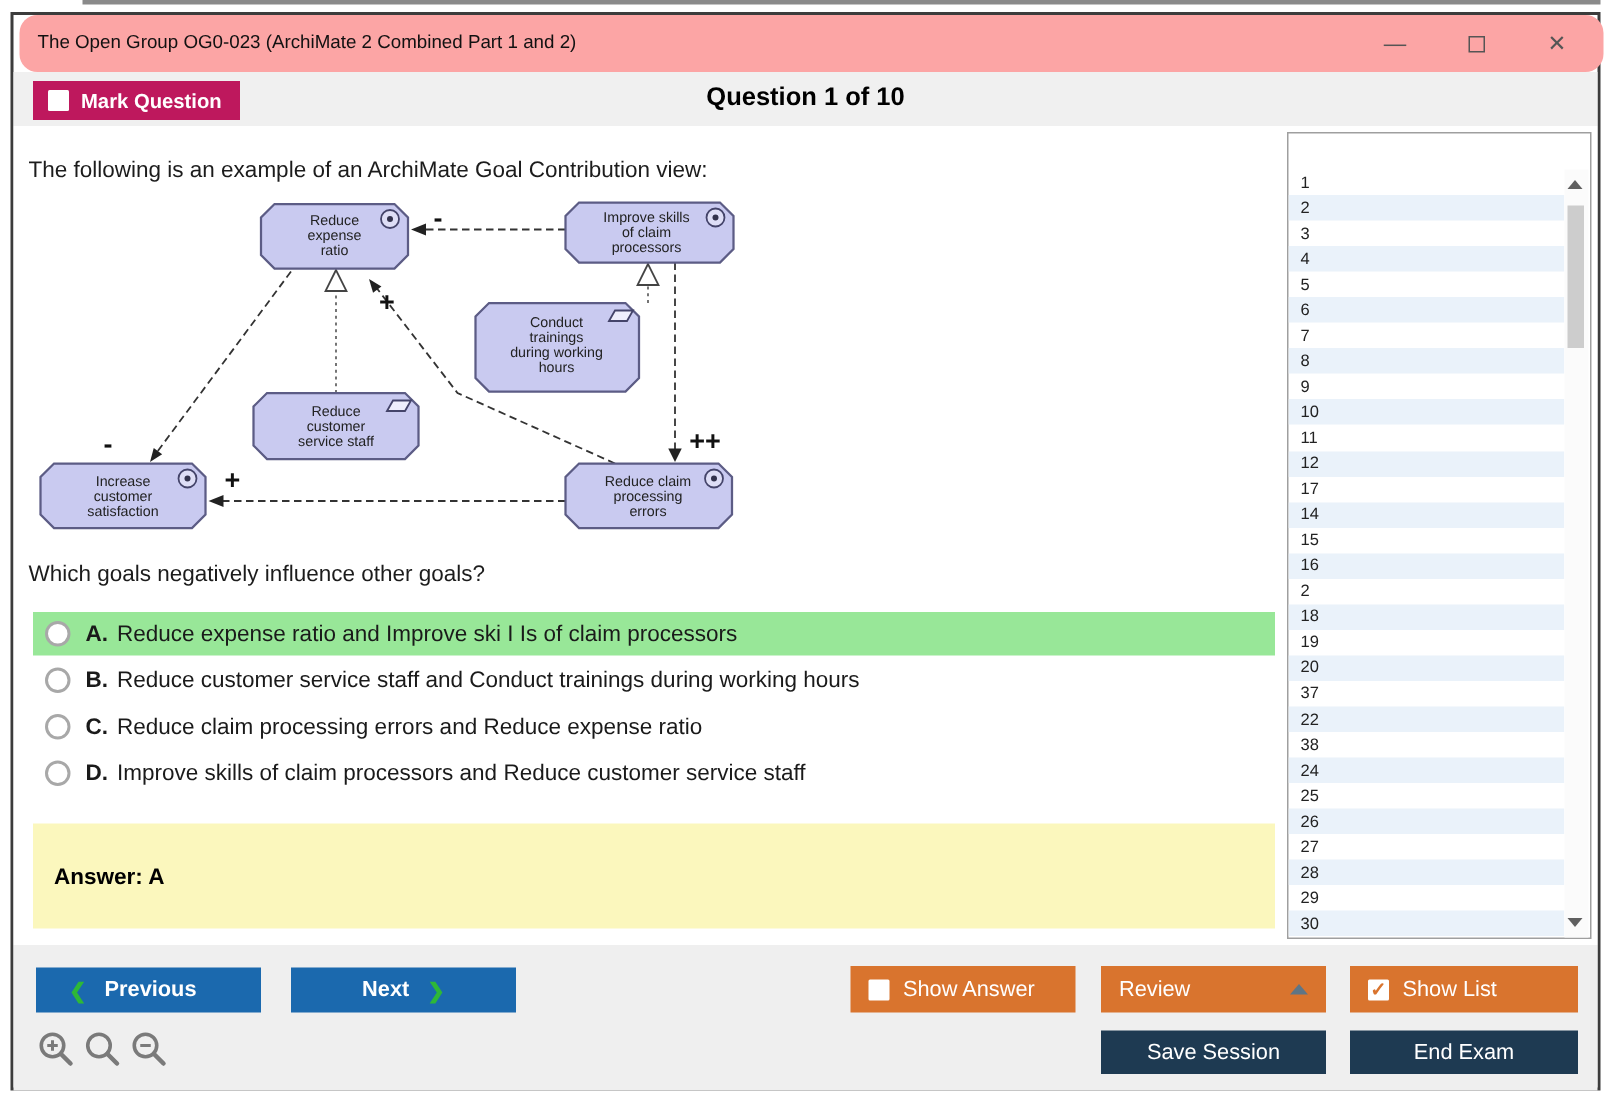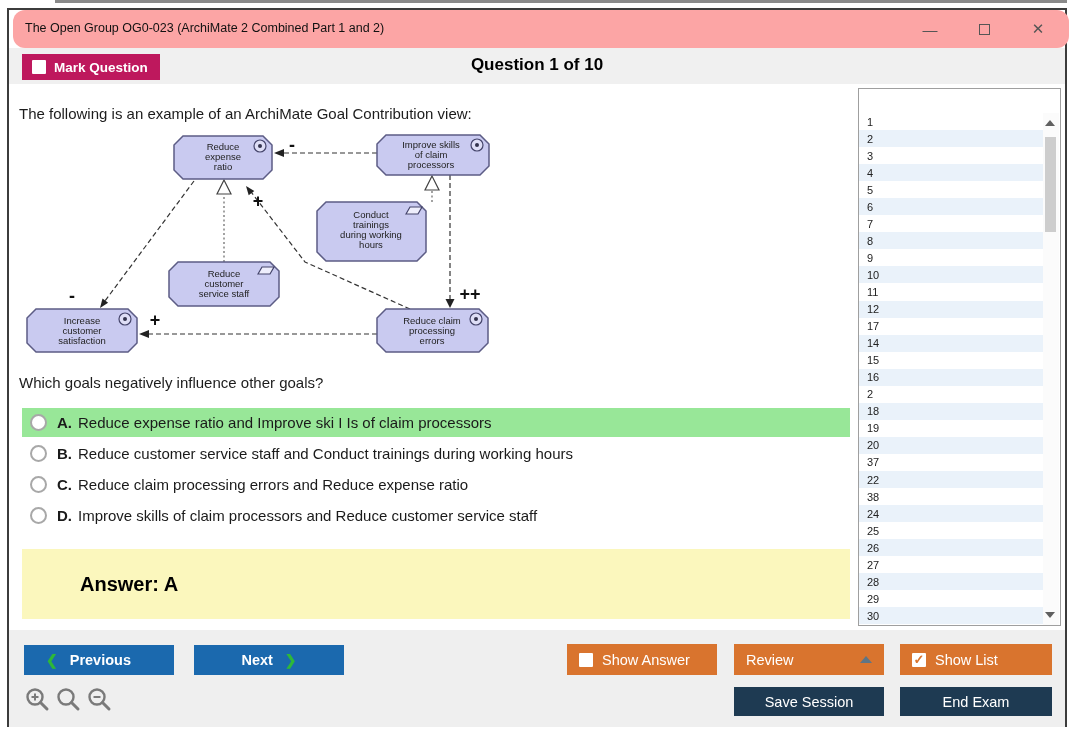--- a/index.html
+++ b/index.html
@@ -38,21 +38,21 @@
 
   .options { position:absolute; left:13px; top:324px; width:828px; }
   .opt { display:flex; align-items:center; gap:10px; height:29px; margin-bottom:2px;
     padding-left:8px; font-size:15px; color:#1a1a1a; cursor:pointer; background:#fff; }
   .opt.hl { background:#98e798; }
   .radio { width:17px; height:17px; border-radius:50%; border:2px solid #a8a8a8; background:#fff; flex:0 0 auto; }
   .opt b { margin-right:-4px; }
 
   .answerbox { position:absolute; left:13px; top:465px; width:828px; height:70px;
     background:#fbf7bd; display:flex; align-items:center; padding-left:14px; }
-  .answerbox span { font-size:20px; font-weight:bold; color:#000;margin-left:44px; }
+  .answerbox span { font-size:15px; font-weight:bold; color:#000; }
 
   
   .sidebar { position:absolute; left:849px; top:78px; width:203px; height:538px;
     border:1px solid #9f9f9f; background:#fff; }
   .sb-head { display:flex; height:23px; border-bottom:1px solid #8a8a8a; align-items:center;
     font-size:11.5px; color:#222; }
   .sb-head .c1 { width:58px; padding-left:7px; }
   .sb-head .c2 { width:72px; text-align:center; }
   .sb-head .c3 { width:64px; text-align:center; }
   .sb-list { position:absolute; left:0; top:24px; width:184px; height:512px; overflow:hidden; }

